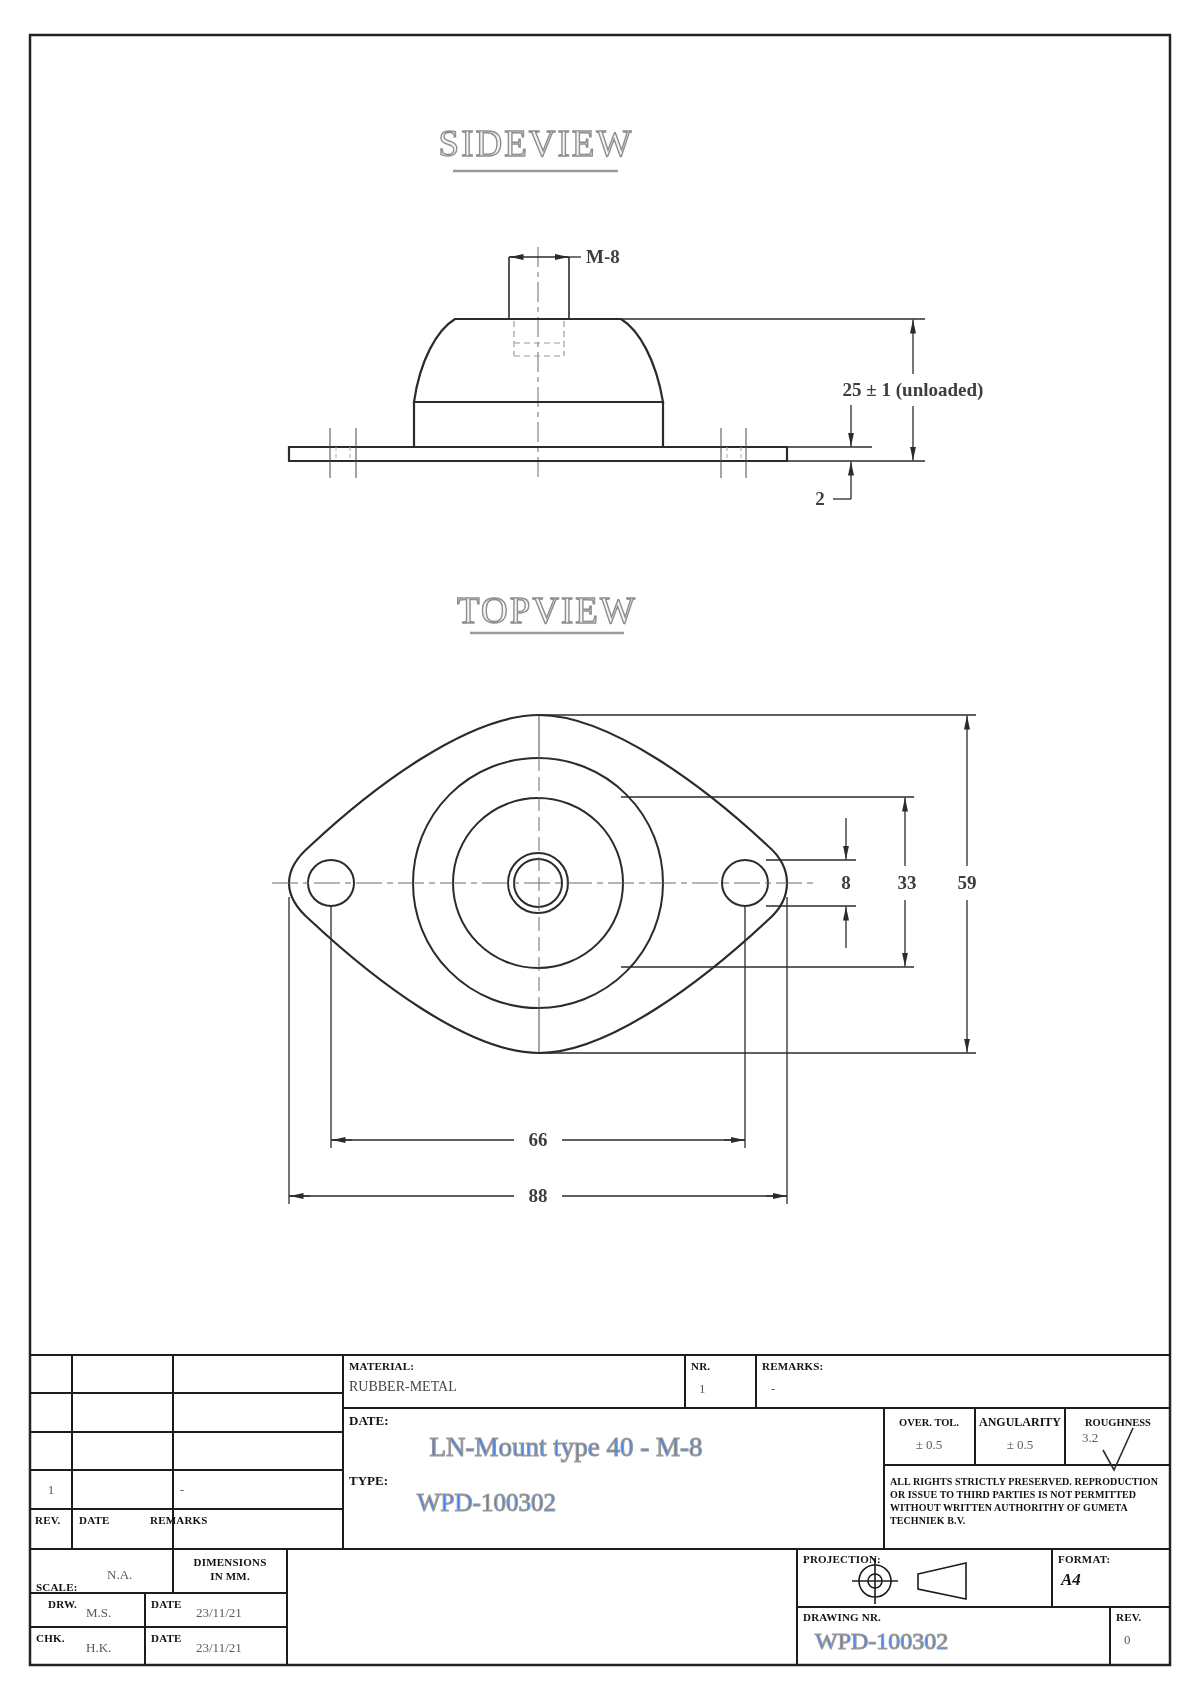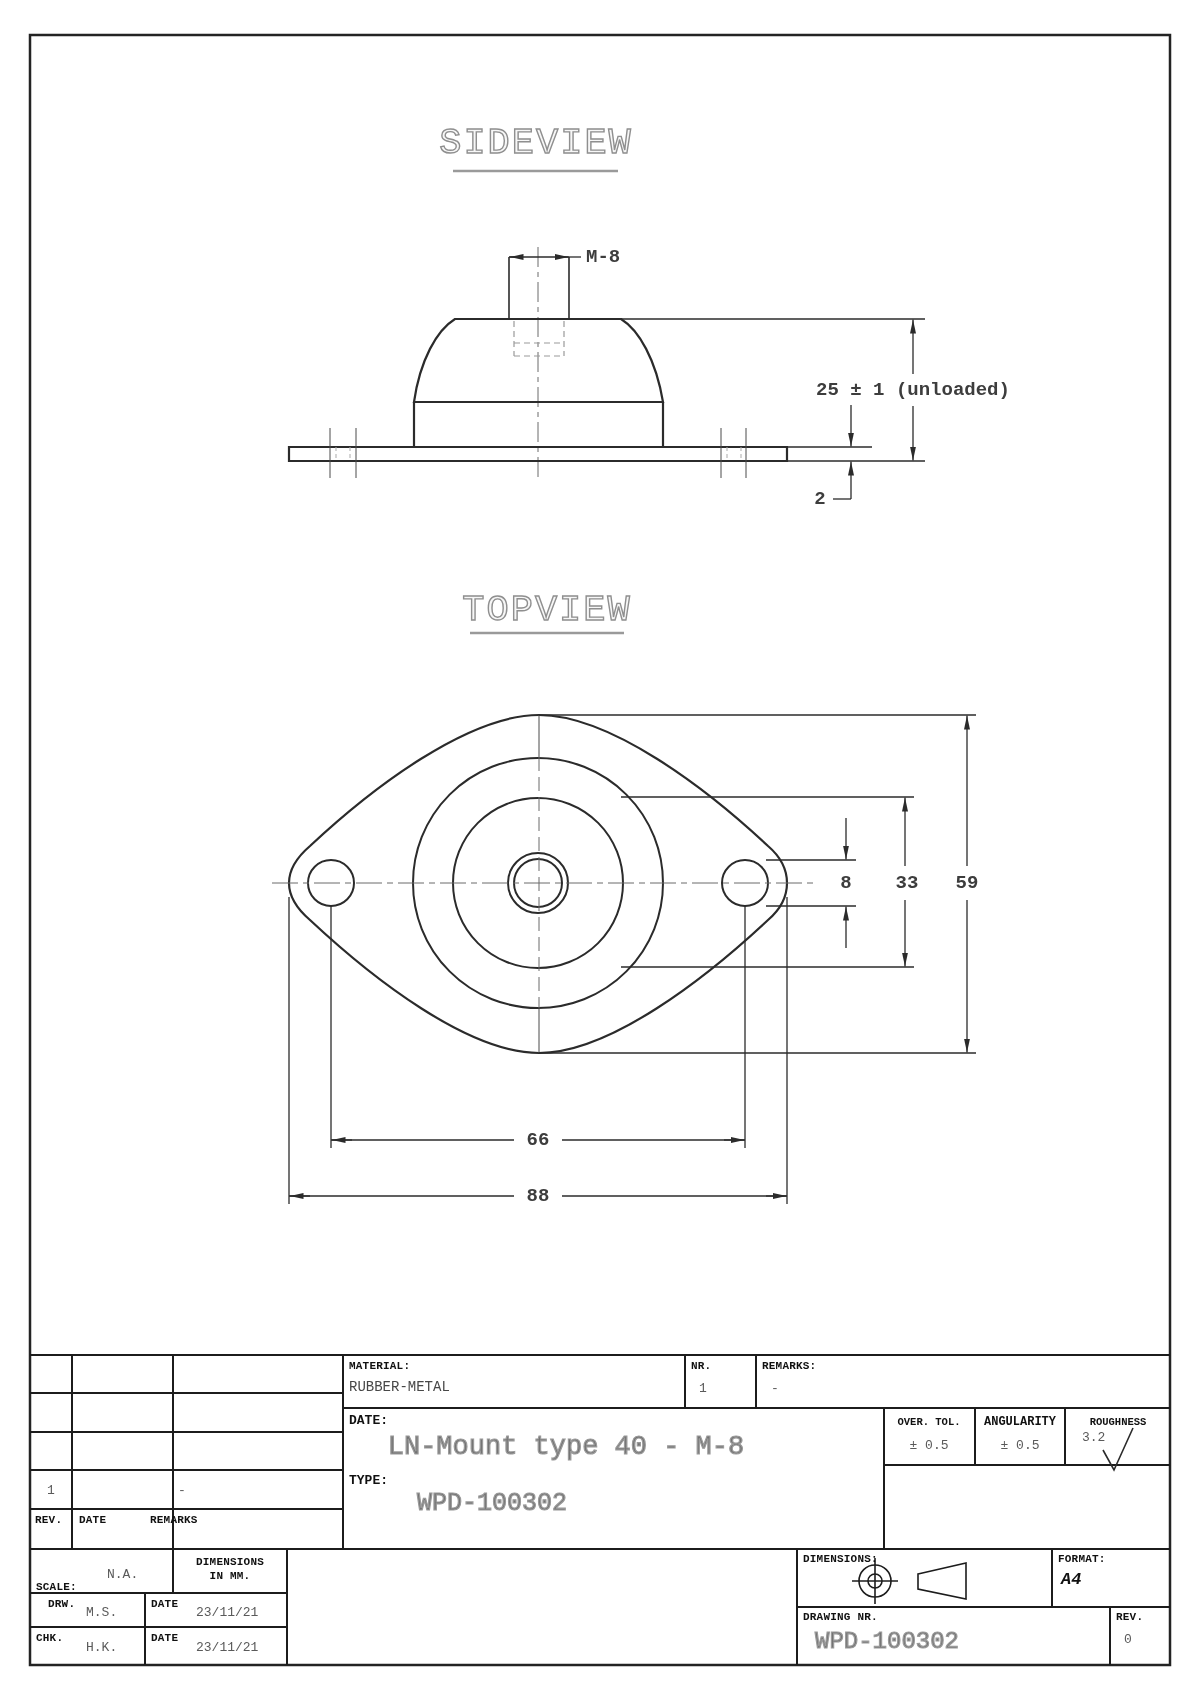--- a/index.html
+++ b/index.html
@@ -1,28 +1,28 @@
 <!DOCTYPE html>
 <html><head>
 <meta charset="utf-8">
 <style>
   html,body{margin:0;padding:0;background:#fff;}
   .page{position:relative;width:1200px;height:1698px;background:#fff;overflow:hidden;
-        font-family:Liberation Mono, monospace;}
+        font-family:Liberation Serif, serif;}
   svg{position:absolute;left:0;top:0;}
   .t{position:absolute;white-space:nowrap;color:#111;}
   .ctr{transform:translate(-50%,-50%);}
   .lbl{font-size:11px;font-weight:bold;letter-spacing:.2px;}
   .lbl13{font-size:13px;font-weight:bold;}
   .val{font-size:13px;color:#5a5a5a;}
   .val14{font-size:14px;color:#474747;}
   .dim{font-size:19px;font-weight:600;color:#3d3d3d;}
   .outline-view{font-size:37px;letter-spacing:2px;color:#f7f7f7;
         -webkit-text-stroke:1.4px #8f8f8f;}
-  .outline-val{color:#737373;-webkit-text-stroke:1.2px #9a9a9a;}
+  .outline-val{color:#3b82f6;-webkit-text-stroke:1.2px #9a9a9a;}
   .rights{font-size:10px;font-weight:bold;line-height:13px;white-space:normal;letter-spacing:.1px;}
   .brand{font-size:30px;font-weight:800;font-style:italic;letter-spacing:.5px;color:#0c0c0c;}
 </style>
 </head>
 <body>
 
 <div class="page">
 
 <svg width="1200" height="1698" viewBox="0 0 1200 1698">
   <defs>
@@ -224,37 +224,38 @@
   <span class="t lbl13" style="left:349px;top:1473px;">TYPE:</span>
   <span class="t outline-val" style="left:417px;top:1489px;font-size:25px;">WPD-100302</span>
 
   <span class="t ctr" style="left:929px;top:1422px;font-size:10.5px;font-weight:bold;">OVER. TOL.</span>
   <span class="t ctr val" style="left:929px;top:1445px;">± 0.5</span>
   <span class="t ctr" style="left:1020px;top:1422px;font-size:12px;font-weight:bold;">ANGULARITY</span>
   <span class="t ctr val" style="left:1020px;top:1445px;">± 0.5</span>
   <span class="t ctr" style="left:1118px;top:1422px;font-size:10.5px;font-weight:bold;">ROUGHNESS</span>
   <span class="t val" style="left:1082px;top:1430px;">3.2</span>
 
+  <span class="t rights" style="left:890px;top:1475px;width:272px;">ALL RIGHTS STRICTLY PRESERVED. REPRODUCTION OR ISSUE TO THIRD PARTIES IS NOT PERMITTED WITHOUT WRITTEN AUTHORITHY OF GUMETA TECHNIEK B.V.</span>
 
   <span class="t lbl" style="left:36px;top:1554px;margin-top:27px;">SCALE:</span>
   <span class="t val" style="left:88px;top:1567px;margin-left:19px;">N.A.</span>
   <span class="t ctr lbl" style="left:230px;top:1562px;">DIMENSIONS</span>
   <span class="t ctr lbl" style="left:230px;top:1576px;">IN MM.</span>
 
   <span class="t lbl" style="left:36px;top:1598px;padding-left:12px;">DRW.</span>
   <span class="t val" style="left:86px;top:1605px;">M.S.</span>
   <span class="t lbl" style="left:151px;top:1598px;">DATE</span>
   <span class="t val" style="left:196px;top:1605px;">23/11/21</span>
   <span class="t lbl" style="left:36px;top:1632px;">CHK.</span>
   <span class="t val" style="left:86px;top:1640px;">H.K.</span>
   <span class="t lbl" style="left:151px;top:1632px;">DATE</span>
   <span class="t val" style="left:196px;top:1640px;">23/11/21</span>
 
 
-  <span class="t lbl" style="left:803px;top:1553px;">DIMENSIONS:</span>
+  <span class="t lbl" style="left:803px;top:1553px;">PROJECTION:</span>
   <span class="t lbl" style="left:1058px;top:1553px;">FORMAT:</span>
   <span class="t" style="left:1061px;top:1570px;font-size:17px;font-weight:800;font-style:italic;">A4</span>
 
   <span class="t lbl" style="left:803px;top:1611px;">DRAWING NR.</span>
   <span class="t outline-val" style="left:815px;top:1628px;font-size:24px;">WPD-100302</span>
   <span class="t lbl" style="left:1116px;top:1611px;">REV.</span>
   <span class="t val" style="left:1124px;top:1632px;">0</span>
 
 </div>
 

